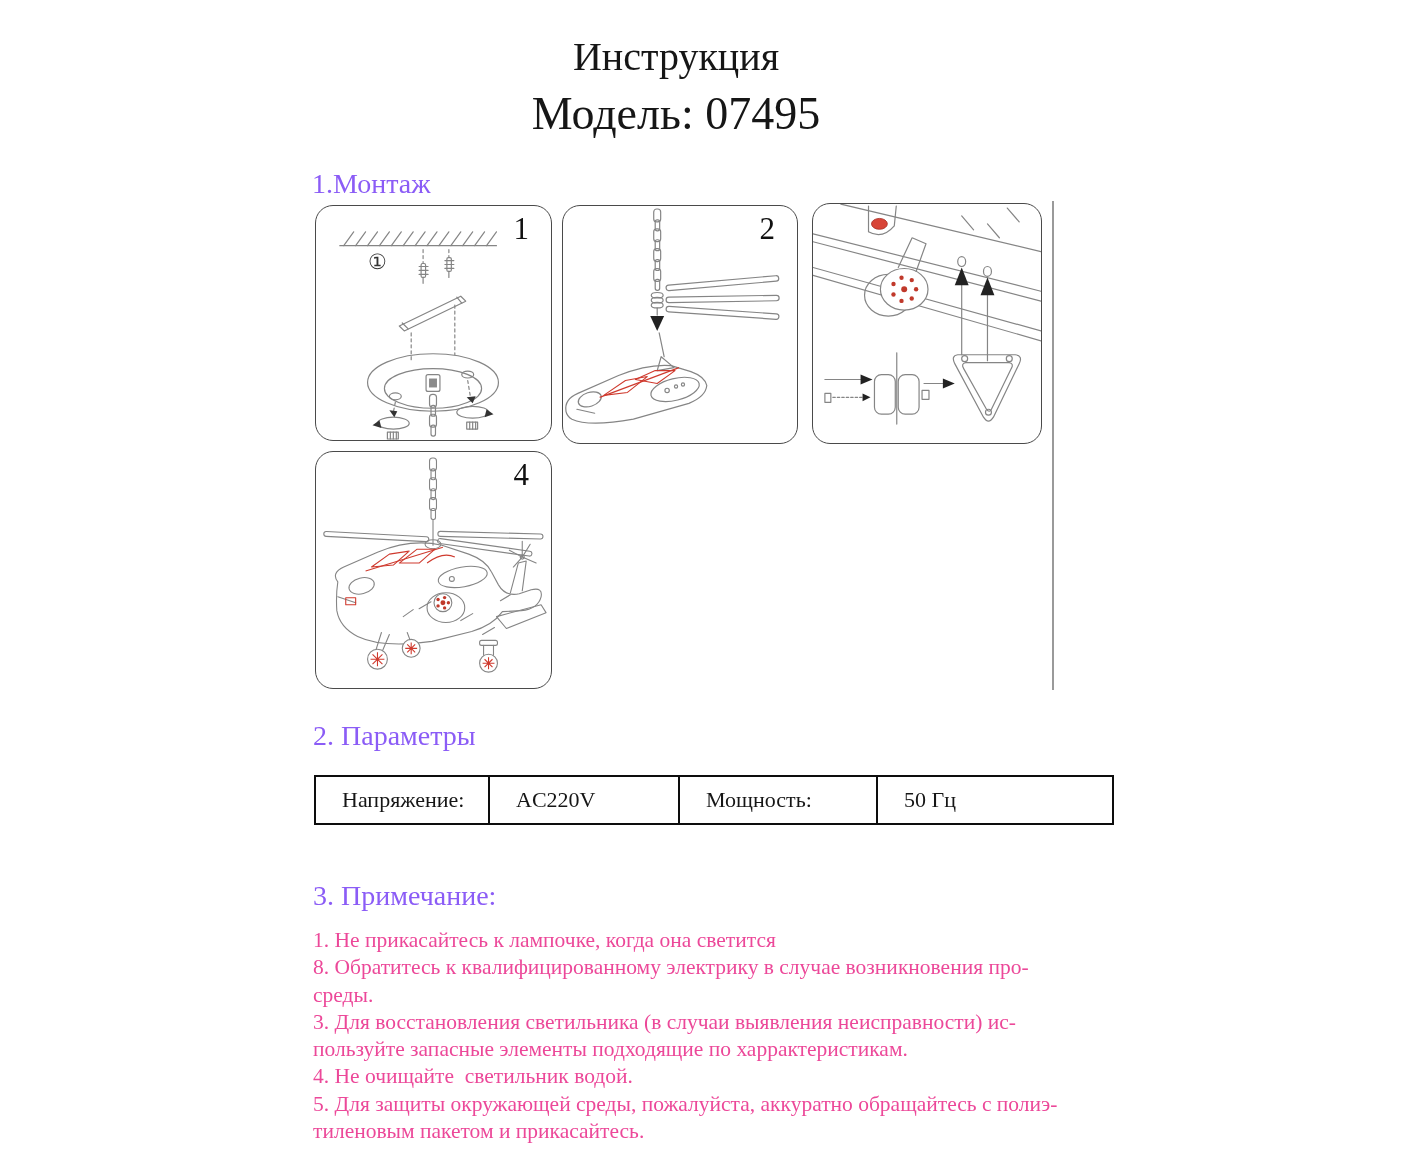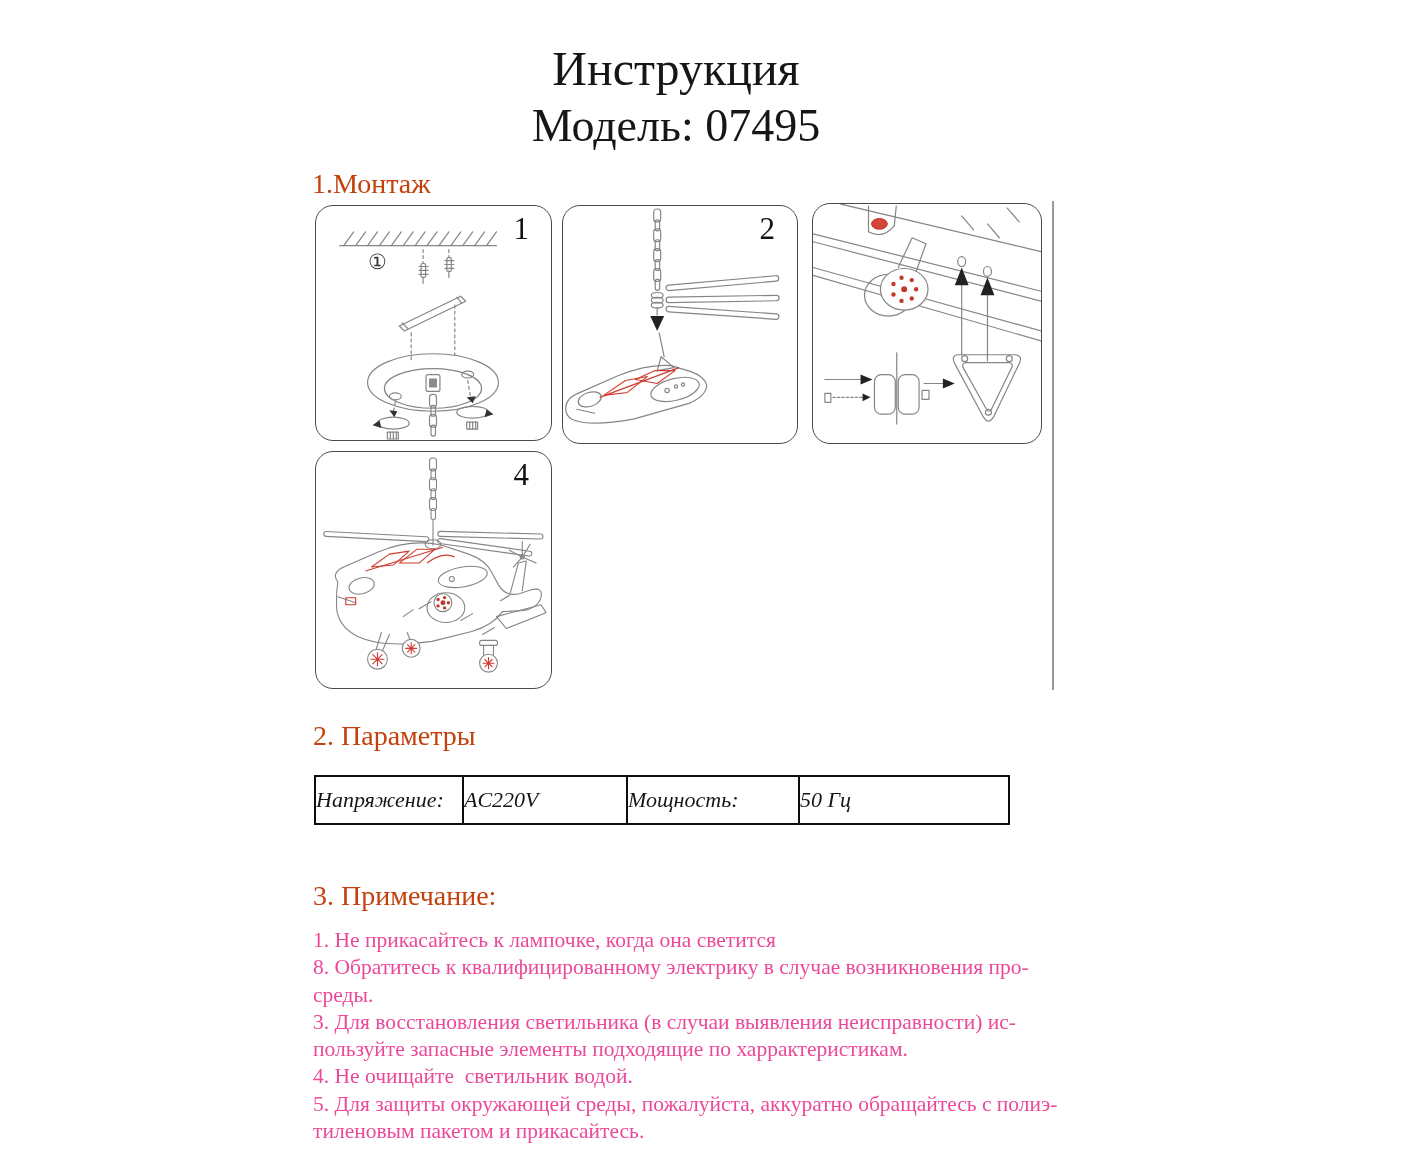--- a/index.html
+++ b/index.html
@@ -6,23 +6,23 @@
   .page{
     position:relative;
     width:1406px;height:1172px;
     background:#ffffff;
     font-family:"Liberation Serif","DejaVu Serif",serif;
     color:#161616;
     overflow:hidden;
     outline:1px solid #e9e9e9;
   }
   .title-block{position:absolute;left:0;top:28px;width:1352px;text-align:center;}
-  .t1{font-size:48px;line-height:58px;margin-top:12px;}
+  .t1{font-size:40px;line-height:58px;}
   .t2{font-size:46px;line-height:56px;}
-  .h2{position:absolute;font-size:28px;color:#c2410c;font-family:Liberation Serif, serif;}
+  .h2{position:absolute;font-size:28px;color:#8b5cf6;font-family:Liberation Serif, serif;}
   .montage-h{left:312px;top:168px;}
   .params-h{left:313px;top:720px;}
   .notes-h{left:313px;top:880px;}
   .panel{
     position:absolute;
     border:1.6px solid #4a4a4a;
     border-radius:18px;
     background:#fff;
     box-sizing:border-box;
   }
@@ -38,24 +38,23 @@
   .circmark{position:absolute;left:52px;top:44px;font-size:21px;color:#333;}
   .vline{position:absolute;left:1052px;top:201px;width:1.6px;height:489px;background:#9a9a9a;}
   .params-table{
     position:absolute;left:314px;top:775px;
     border-collapse:collapse;
     font-size:22px;
   }
   .params-table td{
     border:2px solid #0d0d0d;
     height:46px;
-    padding:0 0 0 0;
+    padding:0 0 0 26px;
     vertical-align:middle;
     white-space:nowrap;
-    font-style:italic;
   }
   .cw1{width:146px;} .cw2{width:162px;} .cw3{width:170px;} .cw4{width:208px;}
   .notes{position:absolute;left:313px;top:927px;}
   .note-line{
     font-size:21.5px;line-height:27.3px;white-space:pre;color:#ec4899;
   }
 </style>
 </head>
 <body>
 

